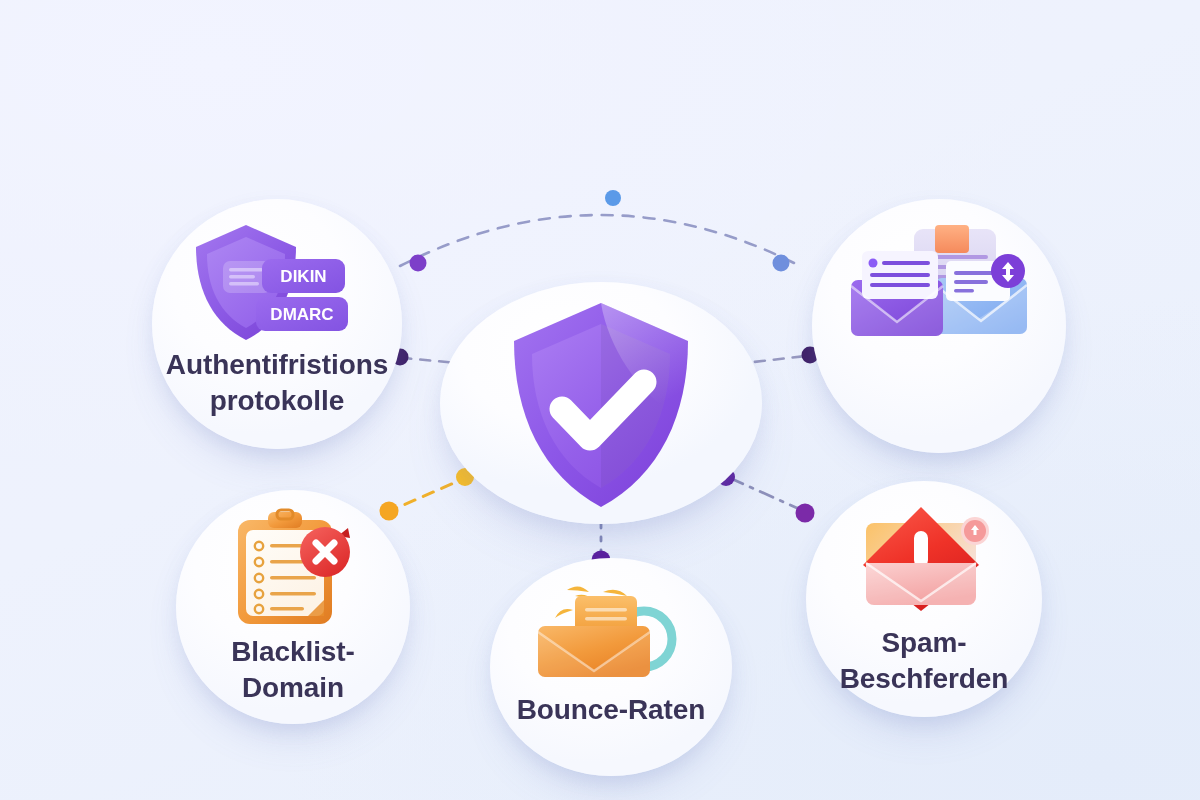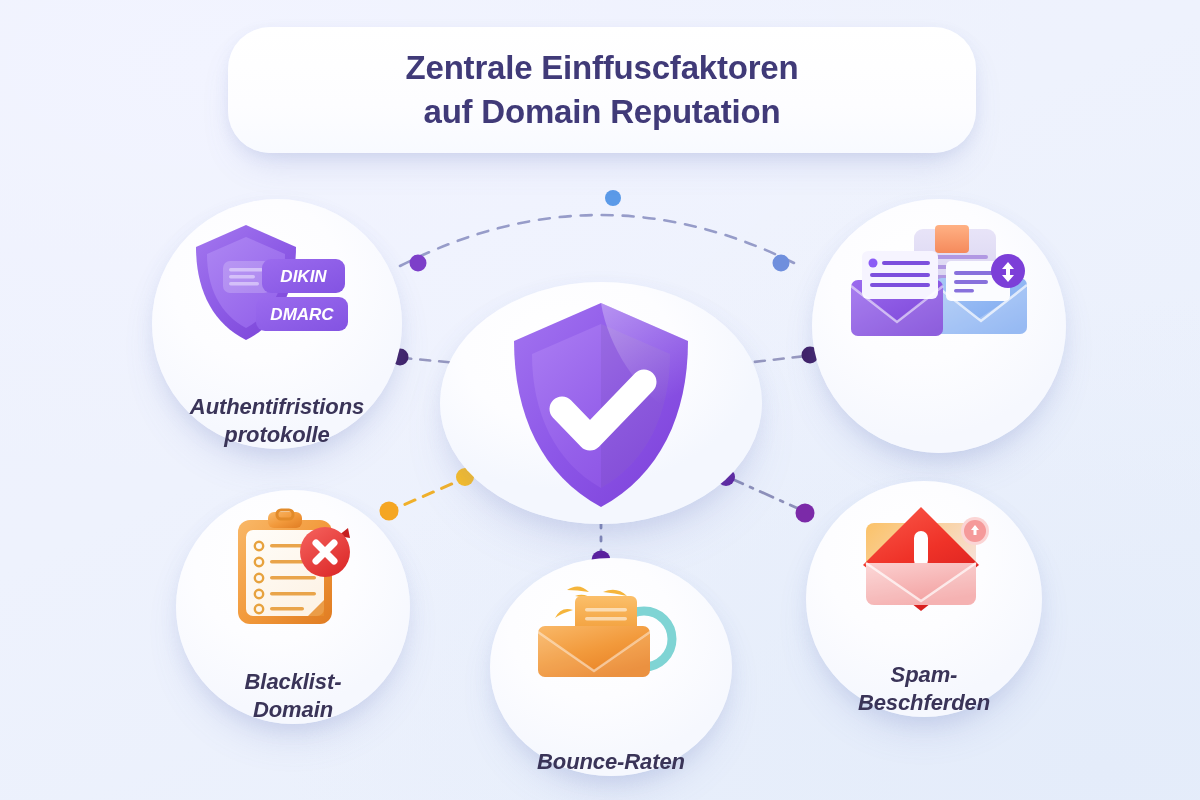--- a/index.html
+++ b/index.html
@@ -61,30 +61,29 @@
   .node {
     position: absolute;
     border-radius: 50%;
     background: radial-gradient(65% 62% at 42% 32%, #ffffff 0%, #fdfdff 52%, #f6f8fe 100%);
     box-shadow:
       0 22px 44px -18px rgba(104,120,190,0.30),
       0 6px 18px rgba(120,136,200,0.10);
     display: flex;
     flex-direction: column;
     align-items: center;
-    justify-content: space-between;
-    font-style: italic;
+    justify-content: flex-start;
   }
   .node-icon {
     position: relative;
     display: block;
   }
   .node-label {
     text-align: center;
-    font-size: 22px;
+    font-size: 28px;
     font-weight: bold;
     line-height: 1.28;
     color: #3a3458;
     white-space: pre-line;
     letter-spacing: -0.1px;
   }
 
   
   #node-auth       { left: 152px; top: 199px; width: 250px; height: 250px; }
   #node-auth .node-icon   { margin-top: 22px; }
@@ -152,24 +151,20 @@
     <circle cx="389" cy="511" r="9.5" fill="#f5a623"></circle>
 
     <path d="M 730 478 L 806 512" fill="none" stroke="#7d7fae" stroke-width="2.8" stroke-dasharray="14 8 3 8" stroke-linecap="round" opacity="0.85"></path>
     <circle cx="726" cy="477" r="9" fill="#5b1e9e"></circle>
     <circle cx="805" cy="513" r="9.5" fill="#7b2aa8"></circle>
 
     <path d="M 601 524 L 601 552" fill="none" stroke="#6f74a8" stroke-width="2.8" stroke-dasharray="4 9" stroke-linecap="round" opacity="0.85"></path>
     <circle cx="601" cy="560" r="9.5" fill="#5b1e9e"></circle>
   </svg>
 
-  <div class="title-card">
-    <h1 class="title-text">Zentrale Einffuscfaktoren
-auf Domain Reputation</h1>
-  </div>
 
   <div id="hub">
     <div class="hub-shield">
       <svg width="226" height="216" viewBox="0 0 226 216">
         <defs>
           <linearGradient id="hubOuter" x1="0" y1="0" x2="1" y2="1">
             <stop offset="0%" stop-color="#a374f0"></stop>
             <stop offset="48%" stop-color="#8d57e8"></stop>
             <stop offset="100%" stop-color="#7c3fd8"></stop>
           </linearGradient>

